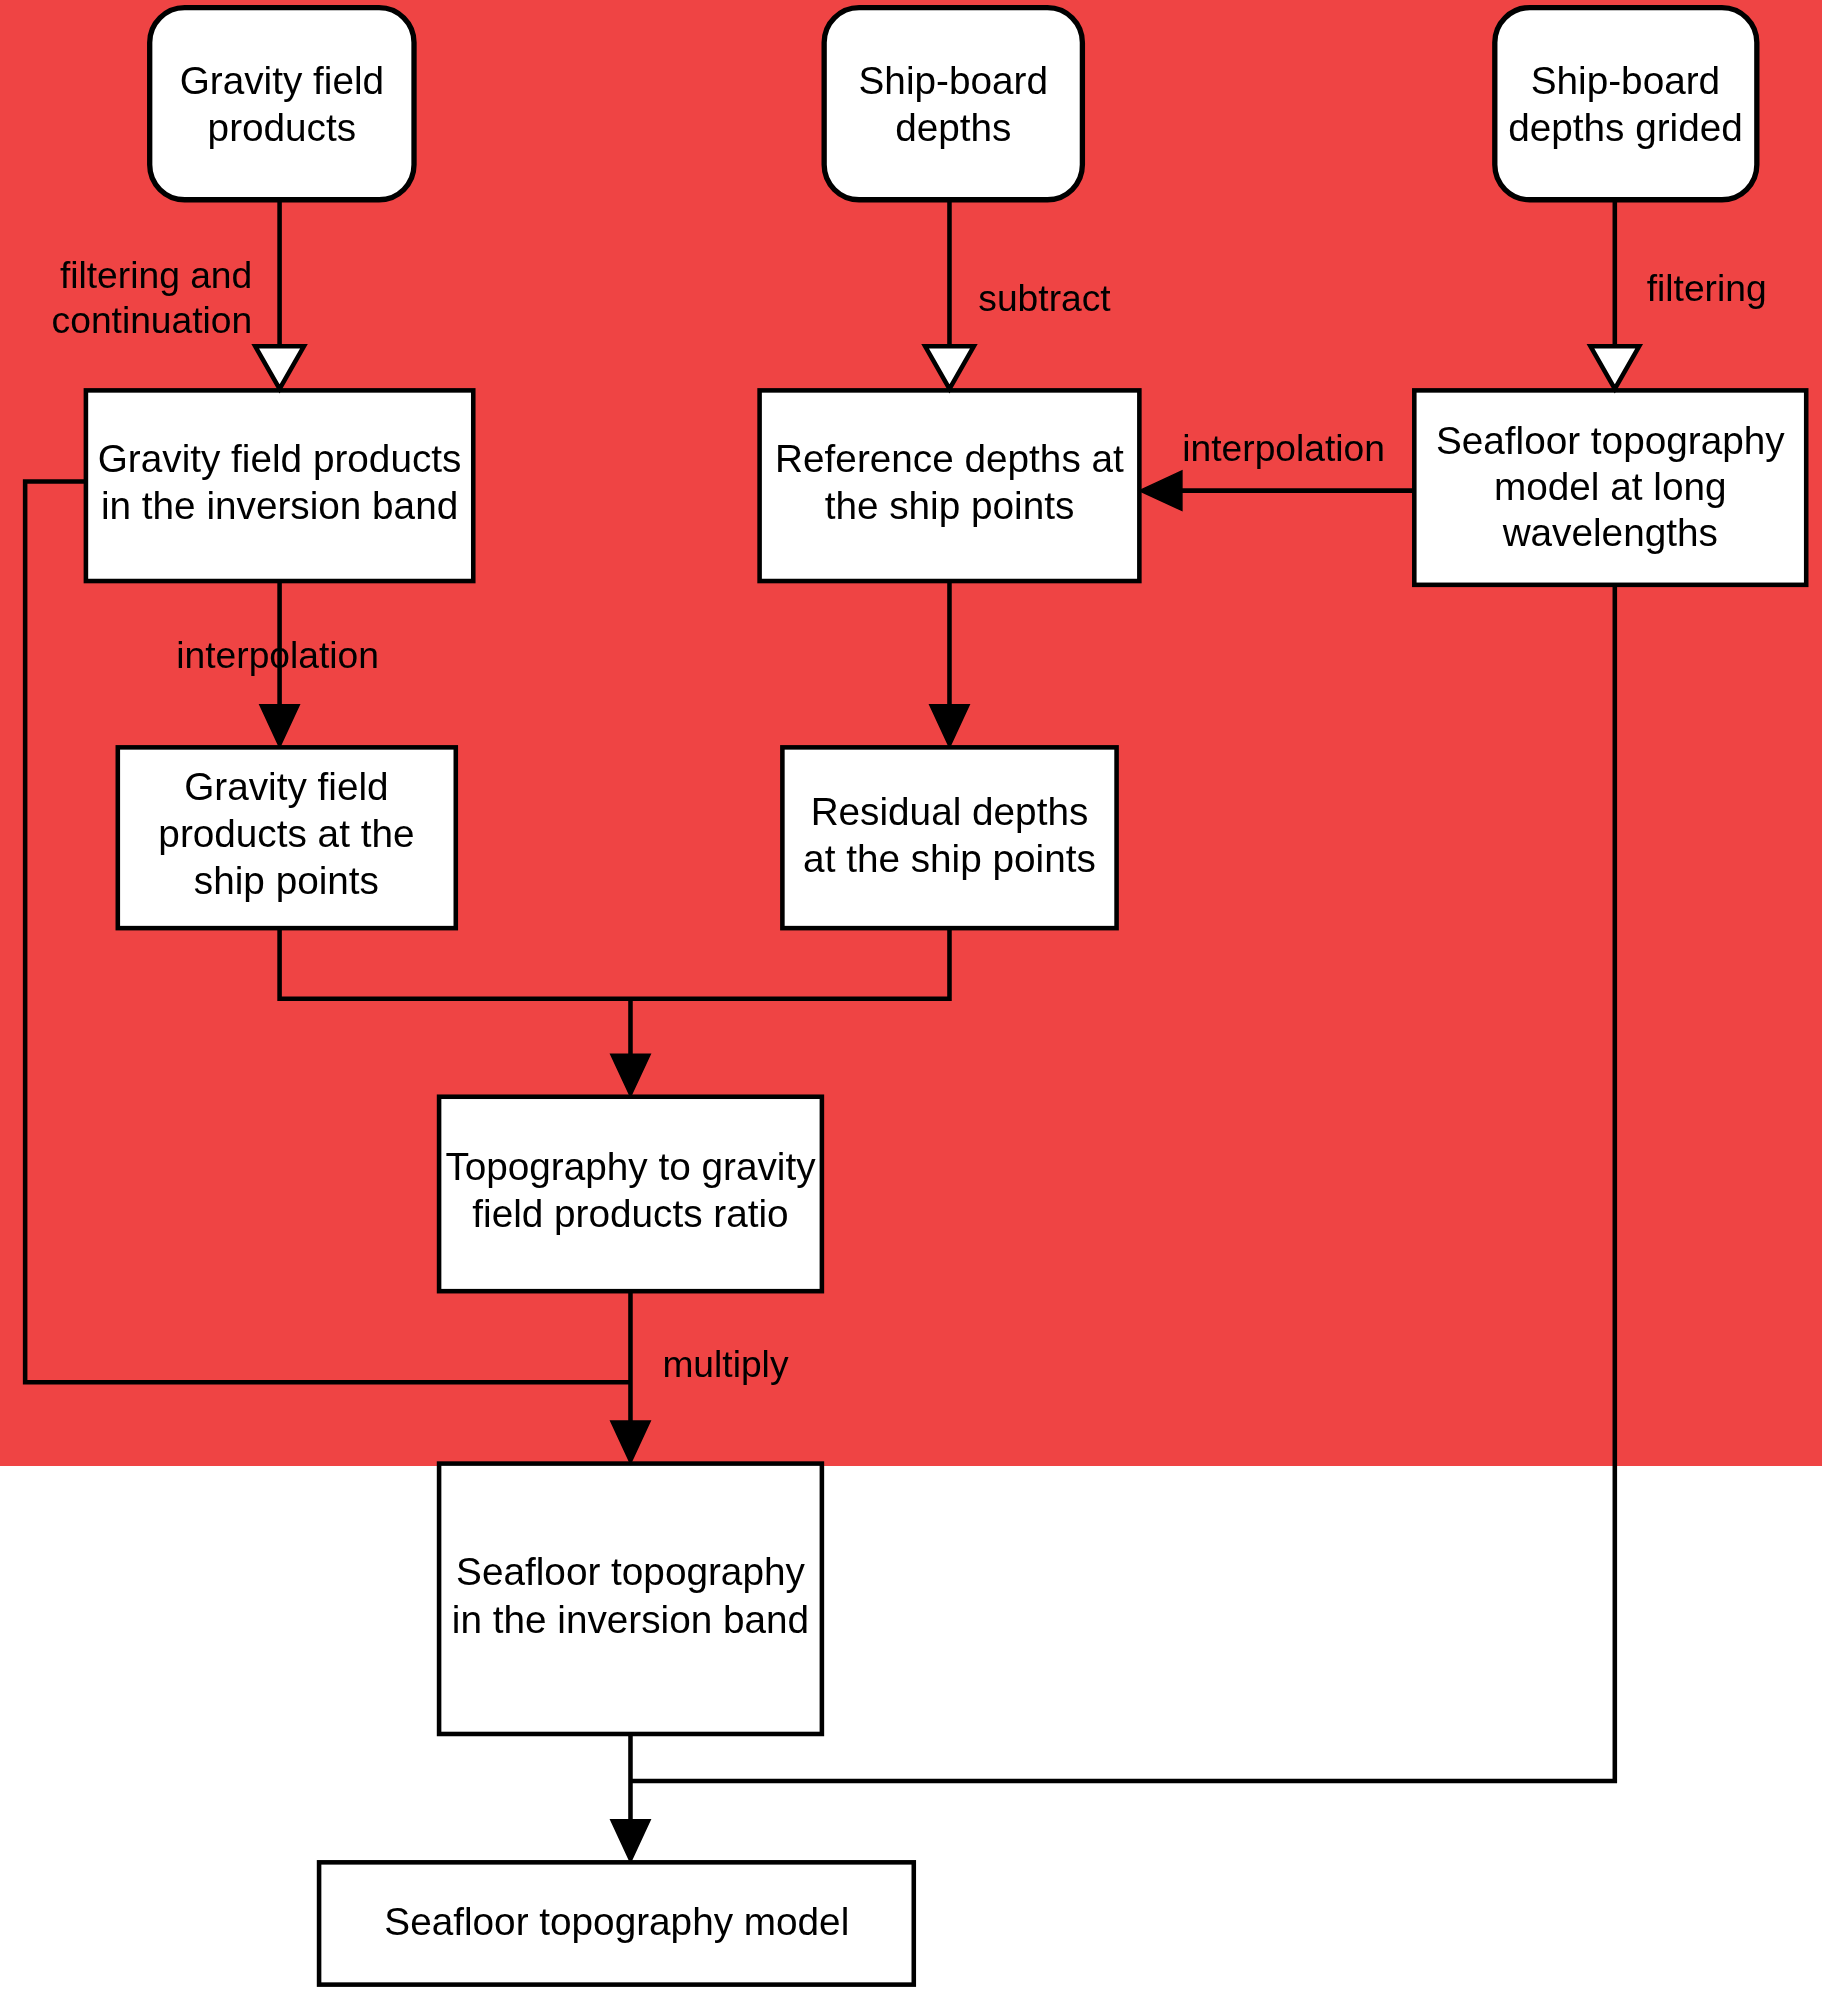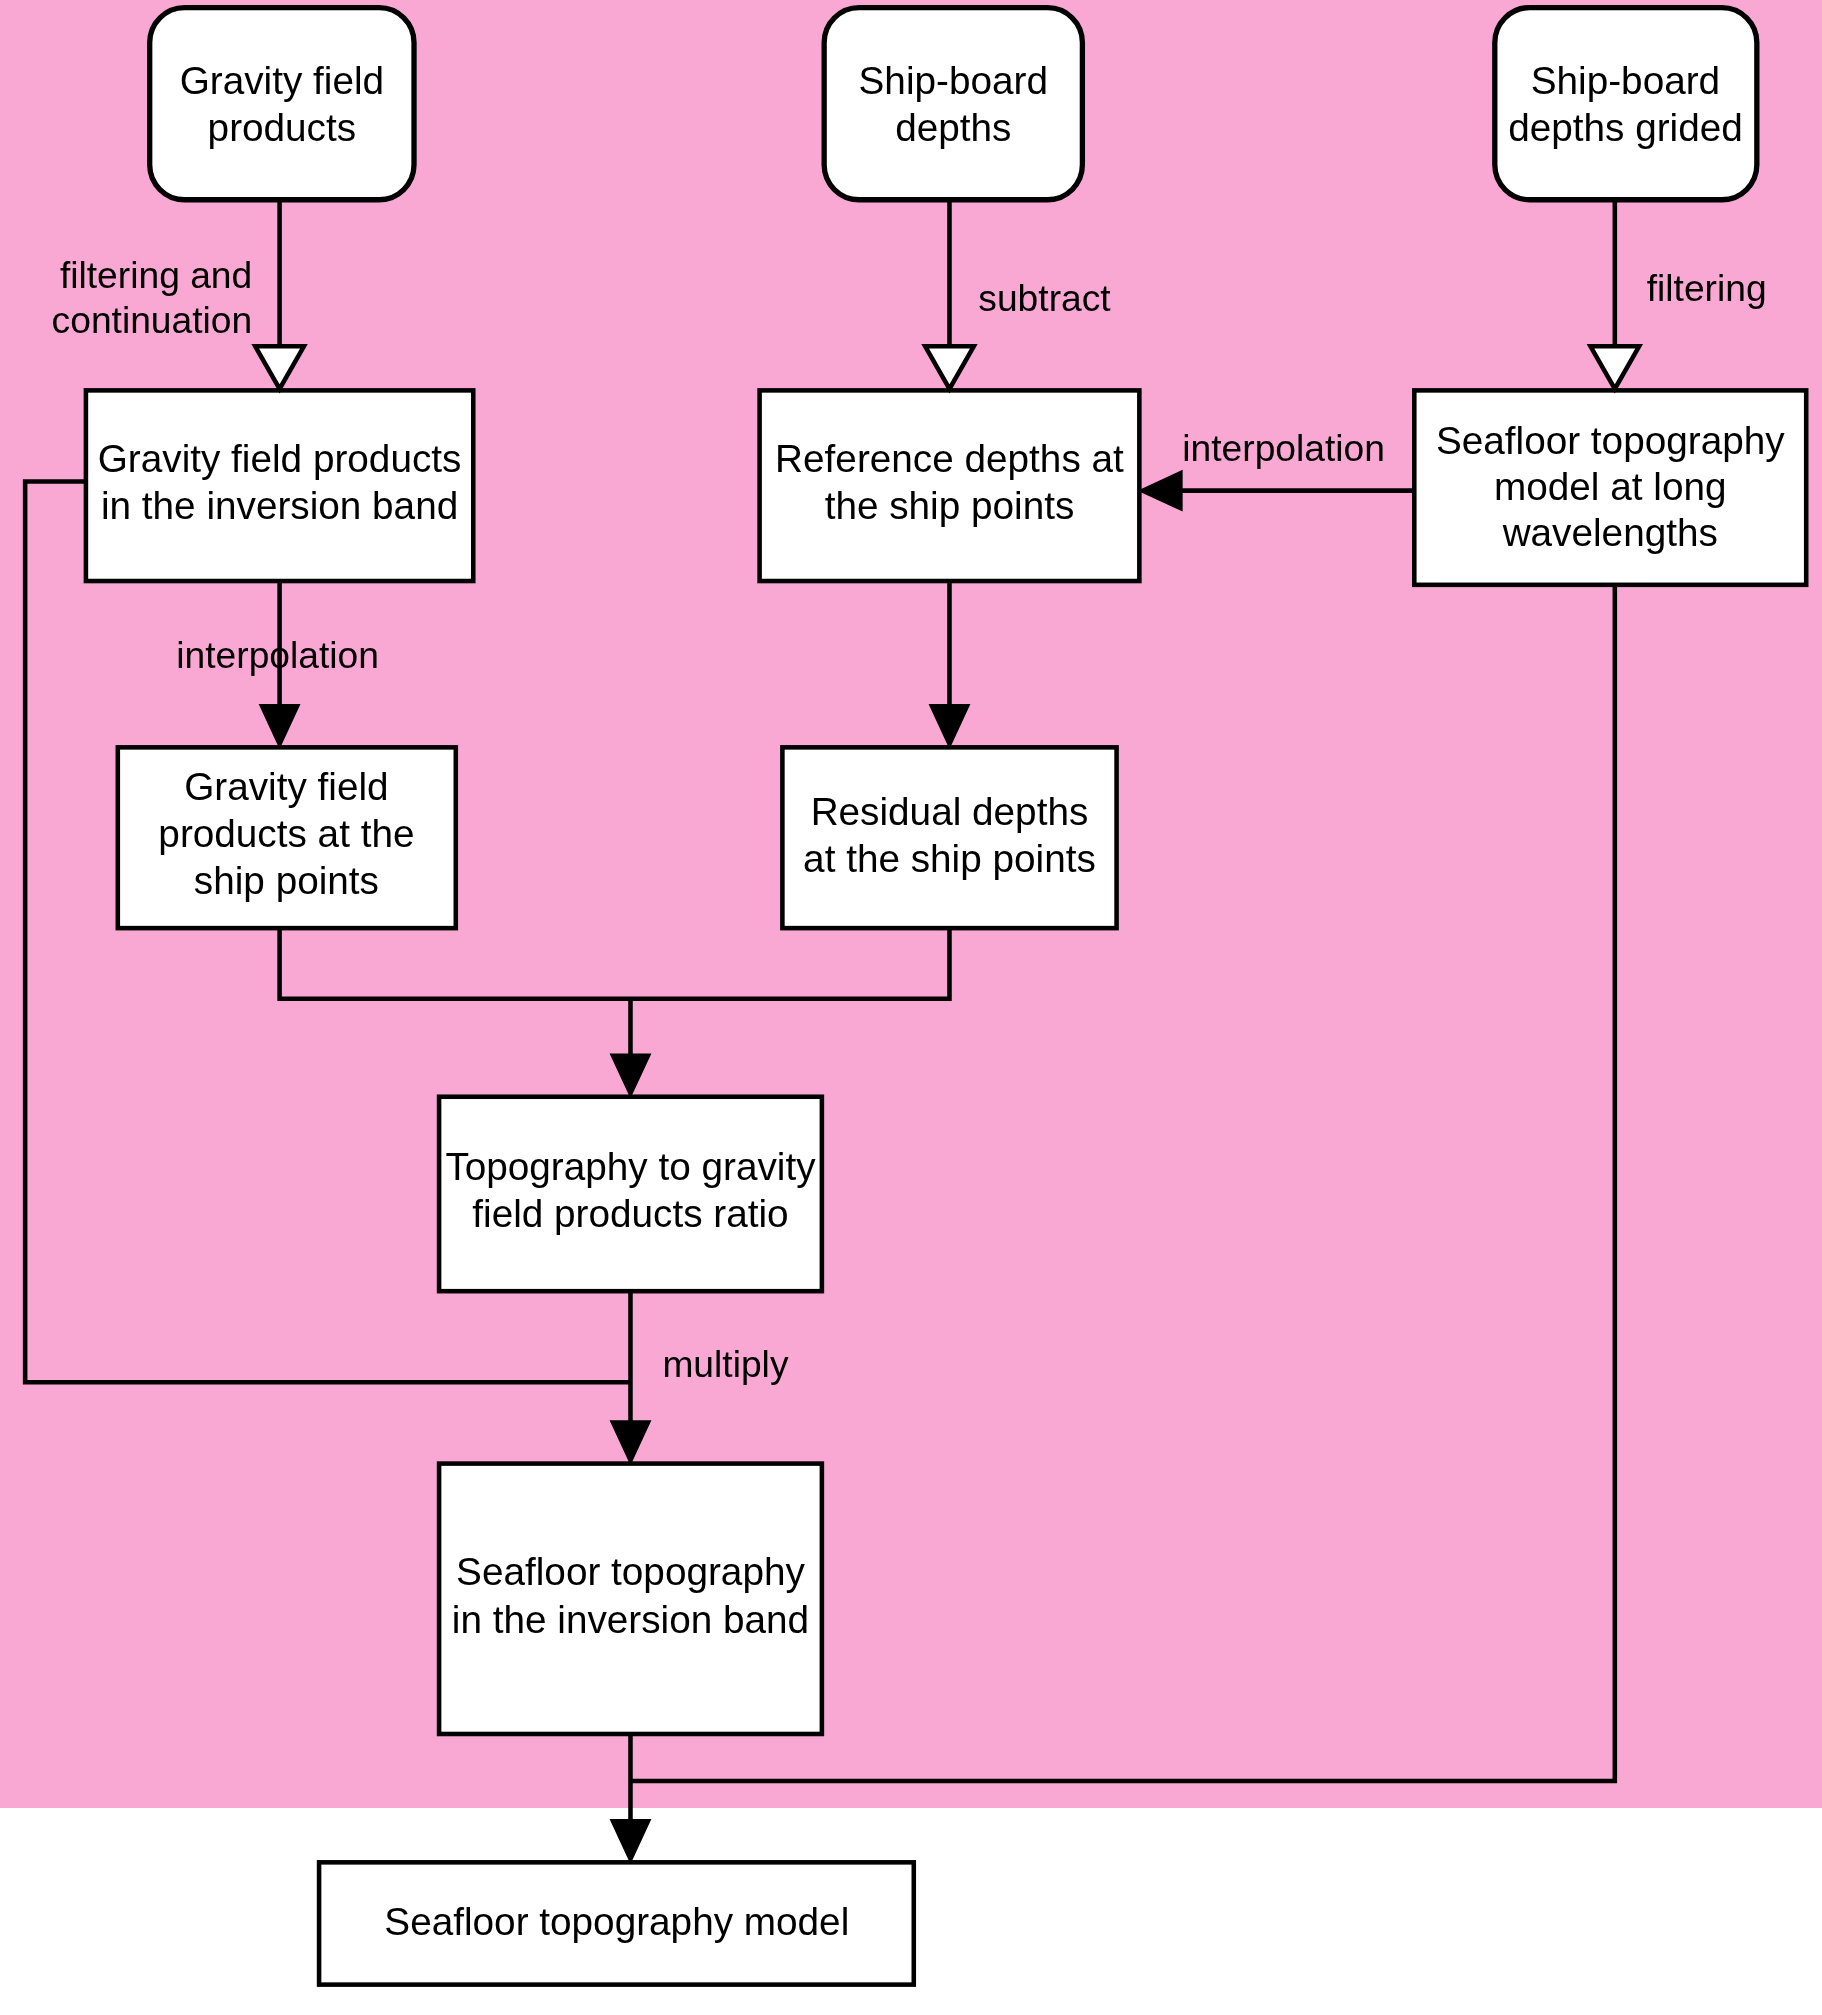--- a/index.html
+++ b/index.html
@@ -9,22 +9,22 @@
     background: #ffffff;
   }
   body {
     width: 1823px;
     height: 2015px;
     font-family: "Liberation Sans", sans-serif;
   }
   #flowchart-root {
     position: relative;
     width: 1823px;
-    height: 1808px;
-    background: #f9a8d4;
+    height: 1466px;
+    background: #ef4444;
   }
   svg#flow-svg {
     display: block;
     width: 1823px;
     height: 2015px;
   }
   .node-shape {
     fill: #ffffff;
     stroke: #000000;
     stroke-width: 6;

